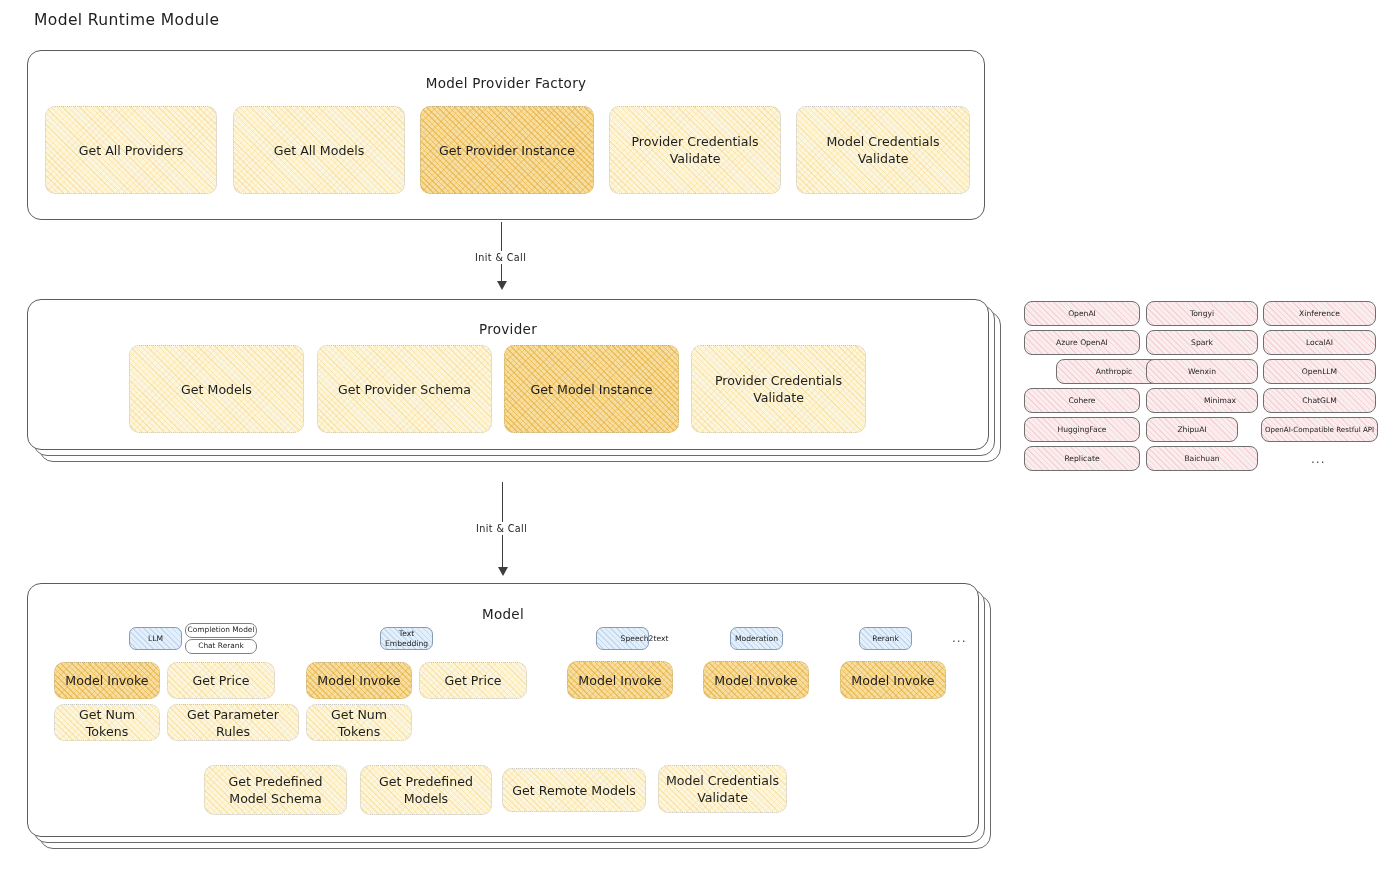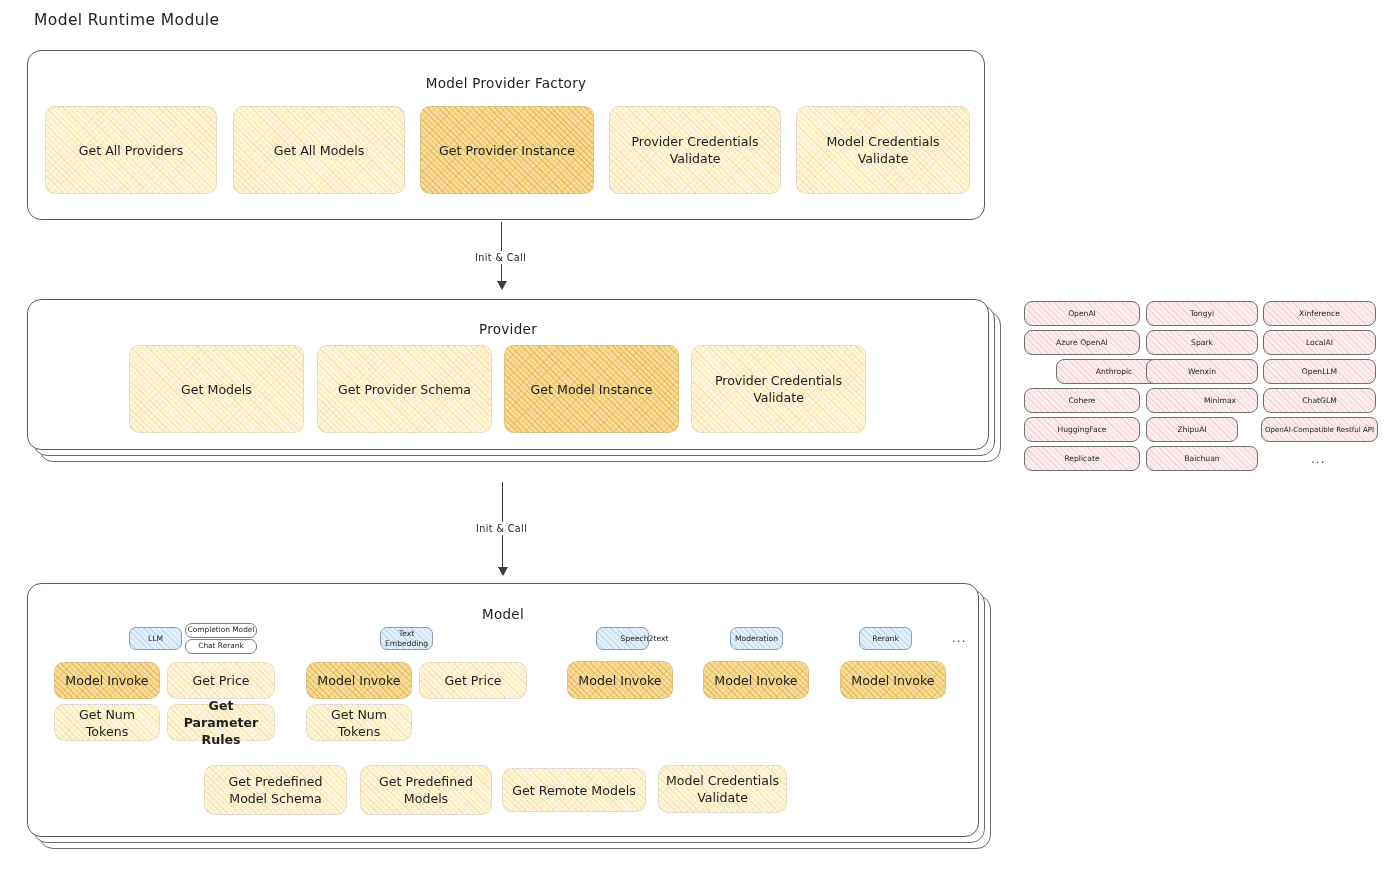--- a/index.html
+++ b/index.html
@@ -222,21 +222,21 @@
   <div class="panel-title hand" style="top:22px;">Model</div>
 </div>
 
 <div class="badge-blue hand" style="left:129px; top:627px; width:53px; height:23px;">LLM</div>
 <div class="badge-white hand" style="left:185px; top:623px; width:72px; height:15px;">Completion Model</div>
 <div class="badge-white hand" style="left:185px; top:639px; width:72px; height:15px;">Chat Rerank</div>
 
 <div class="node hand hl" style="left:54px; top:662px; width:106px; height:37px;">Model Invoke</div>
 <div class="node hand" style="left:167px; top:662px; width:108px; height:37px;">Get Price</div>
 <div class="node hand" style="left:54px; top:704px; width:106px; height:37px;">Get Num Tokens</div>
-<div class="node hand" style="left:167px; top:704px; width:108px; height:37px;font-weight:bold;">Get Parameter Rules</div>
+<div class="node hand" style="left:167px; top:704px; width:132px; height:37px;">Get Parameter Rules</div>
 
 <div class="badge-blue hand" style="left:380px; top:627px; width:53px; height:23px;">Text Embedding</div>
 
 <div class="node hand hl" style="left:306px; top:662px; width:106px; height:37px;">Model Invoke</div>
 <div class="node hand" style="left:419px; top:662px; width:108px; height:37px;">Get Price</div>
 <div class="node hand" style="left:306px; top:704px; width:106px; height:37px;">Get Num Tokens</div>
 
 <div class="badge-blue hand" style="left:596px; top:627px; width:53px; height:23px;padding-left:44px;">Speech2text</div>
 <div class="node hand hl" style="left:567px; top:661px; width:106px; height:38px;">Model Invoke</div>
 

